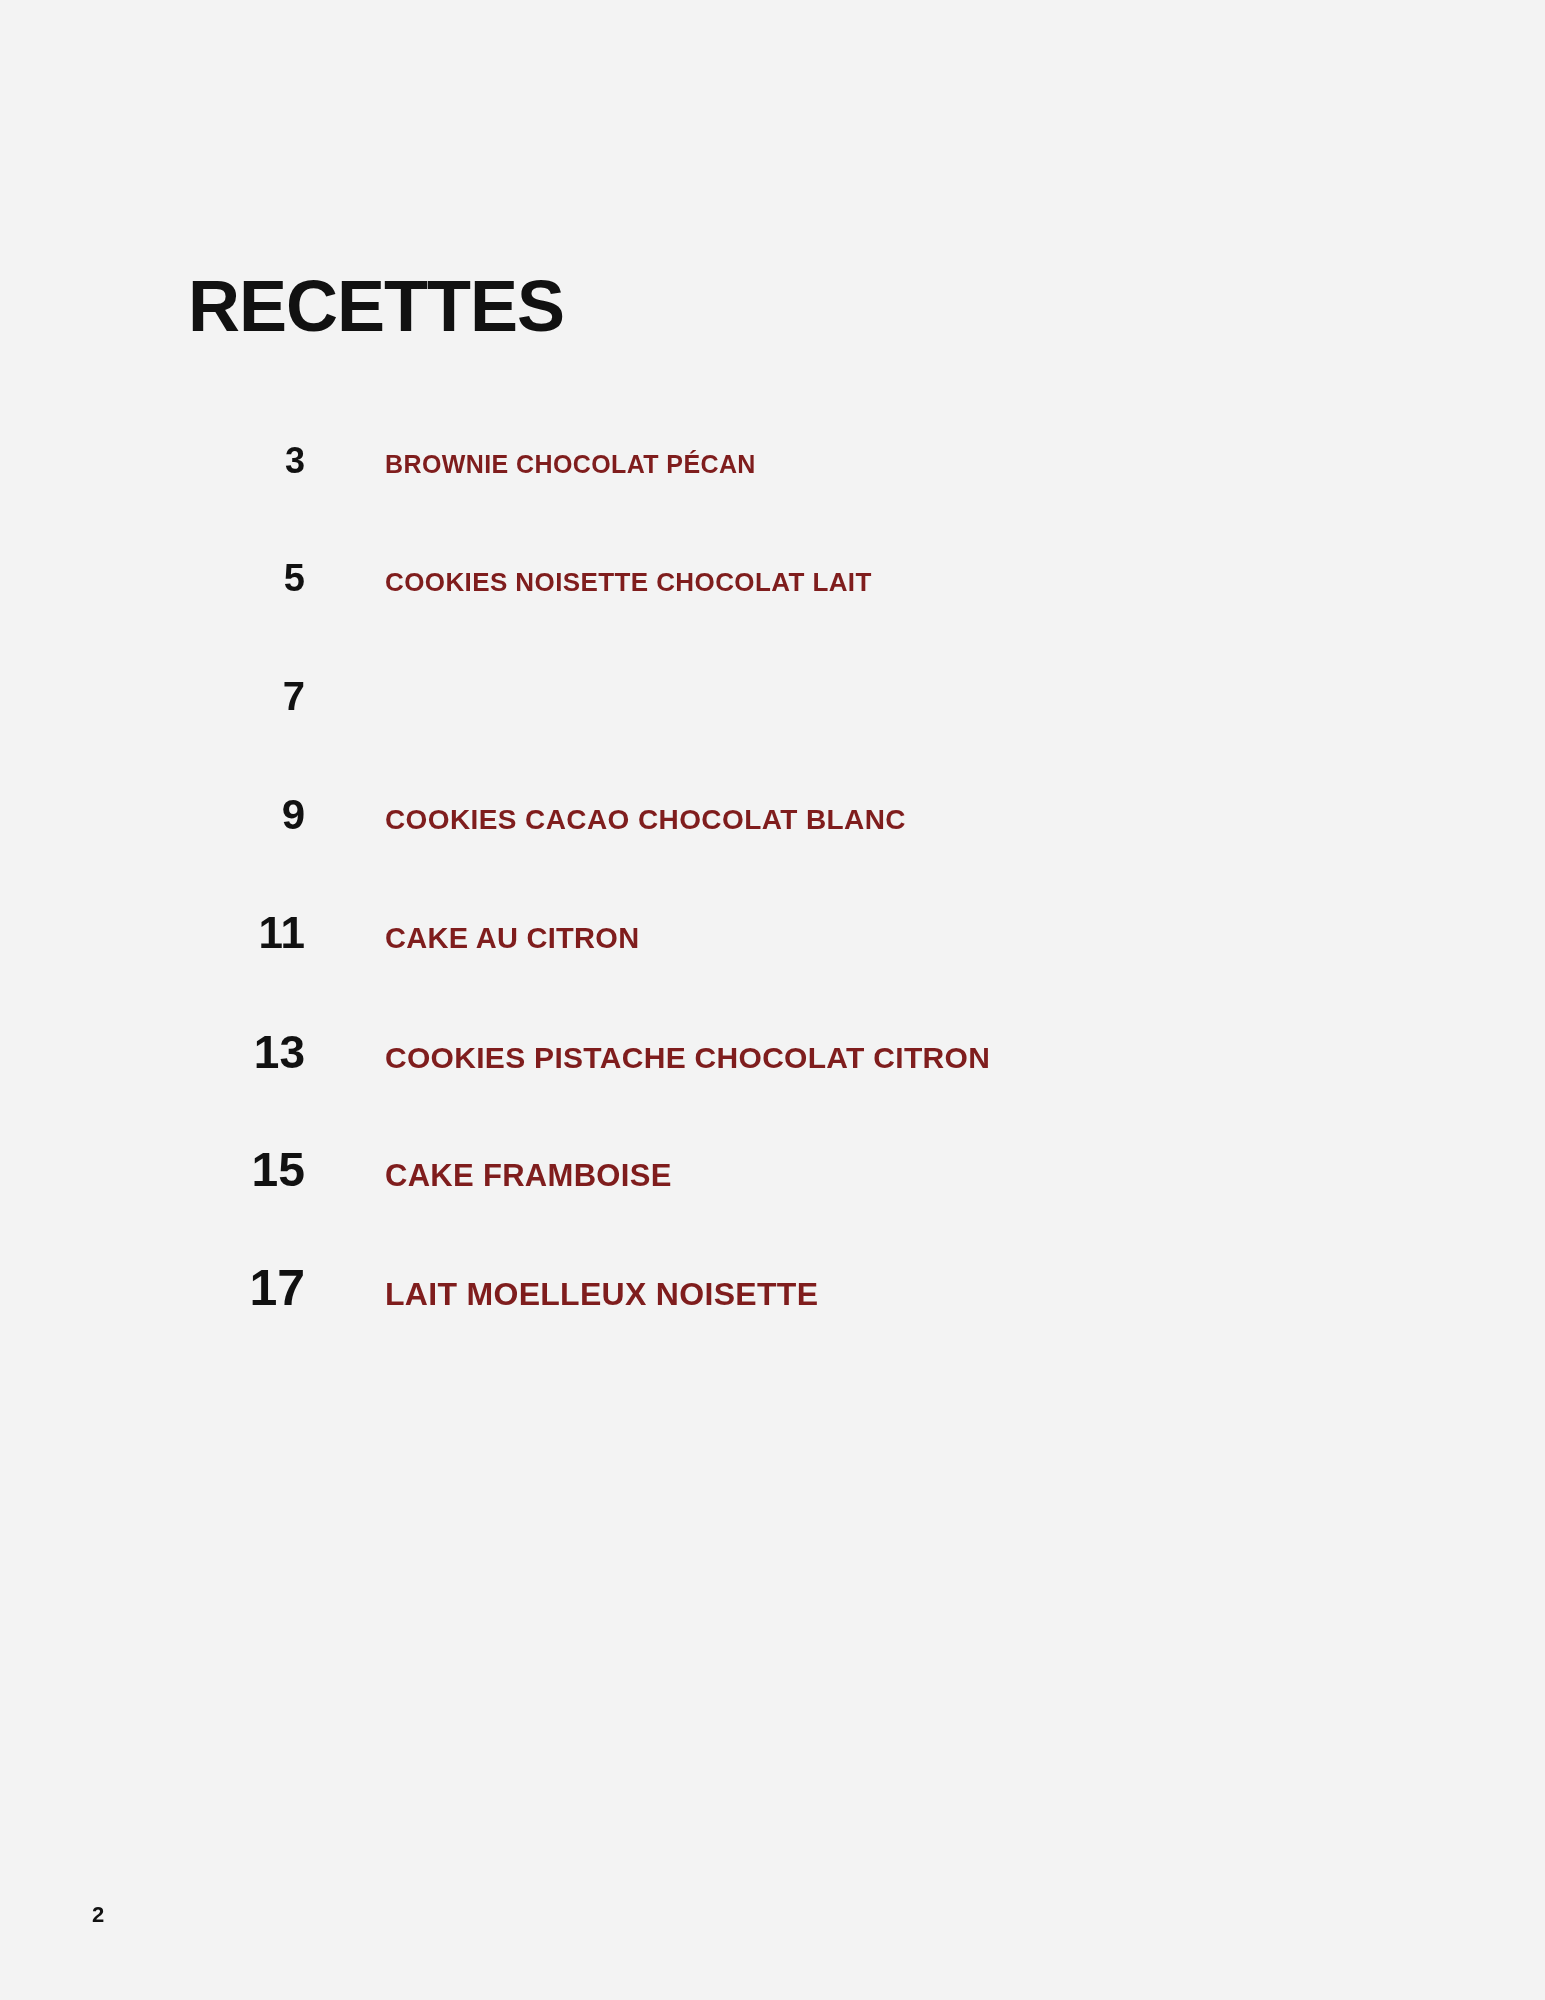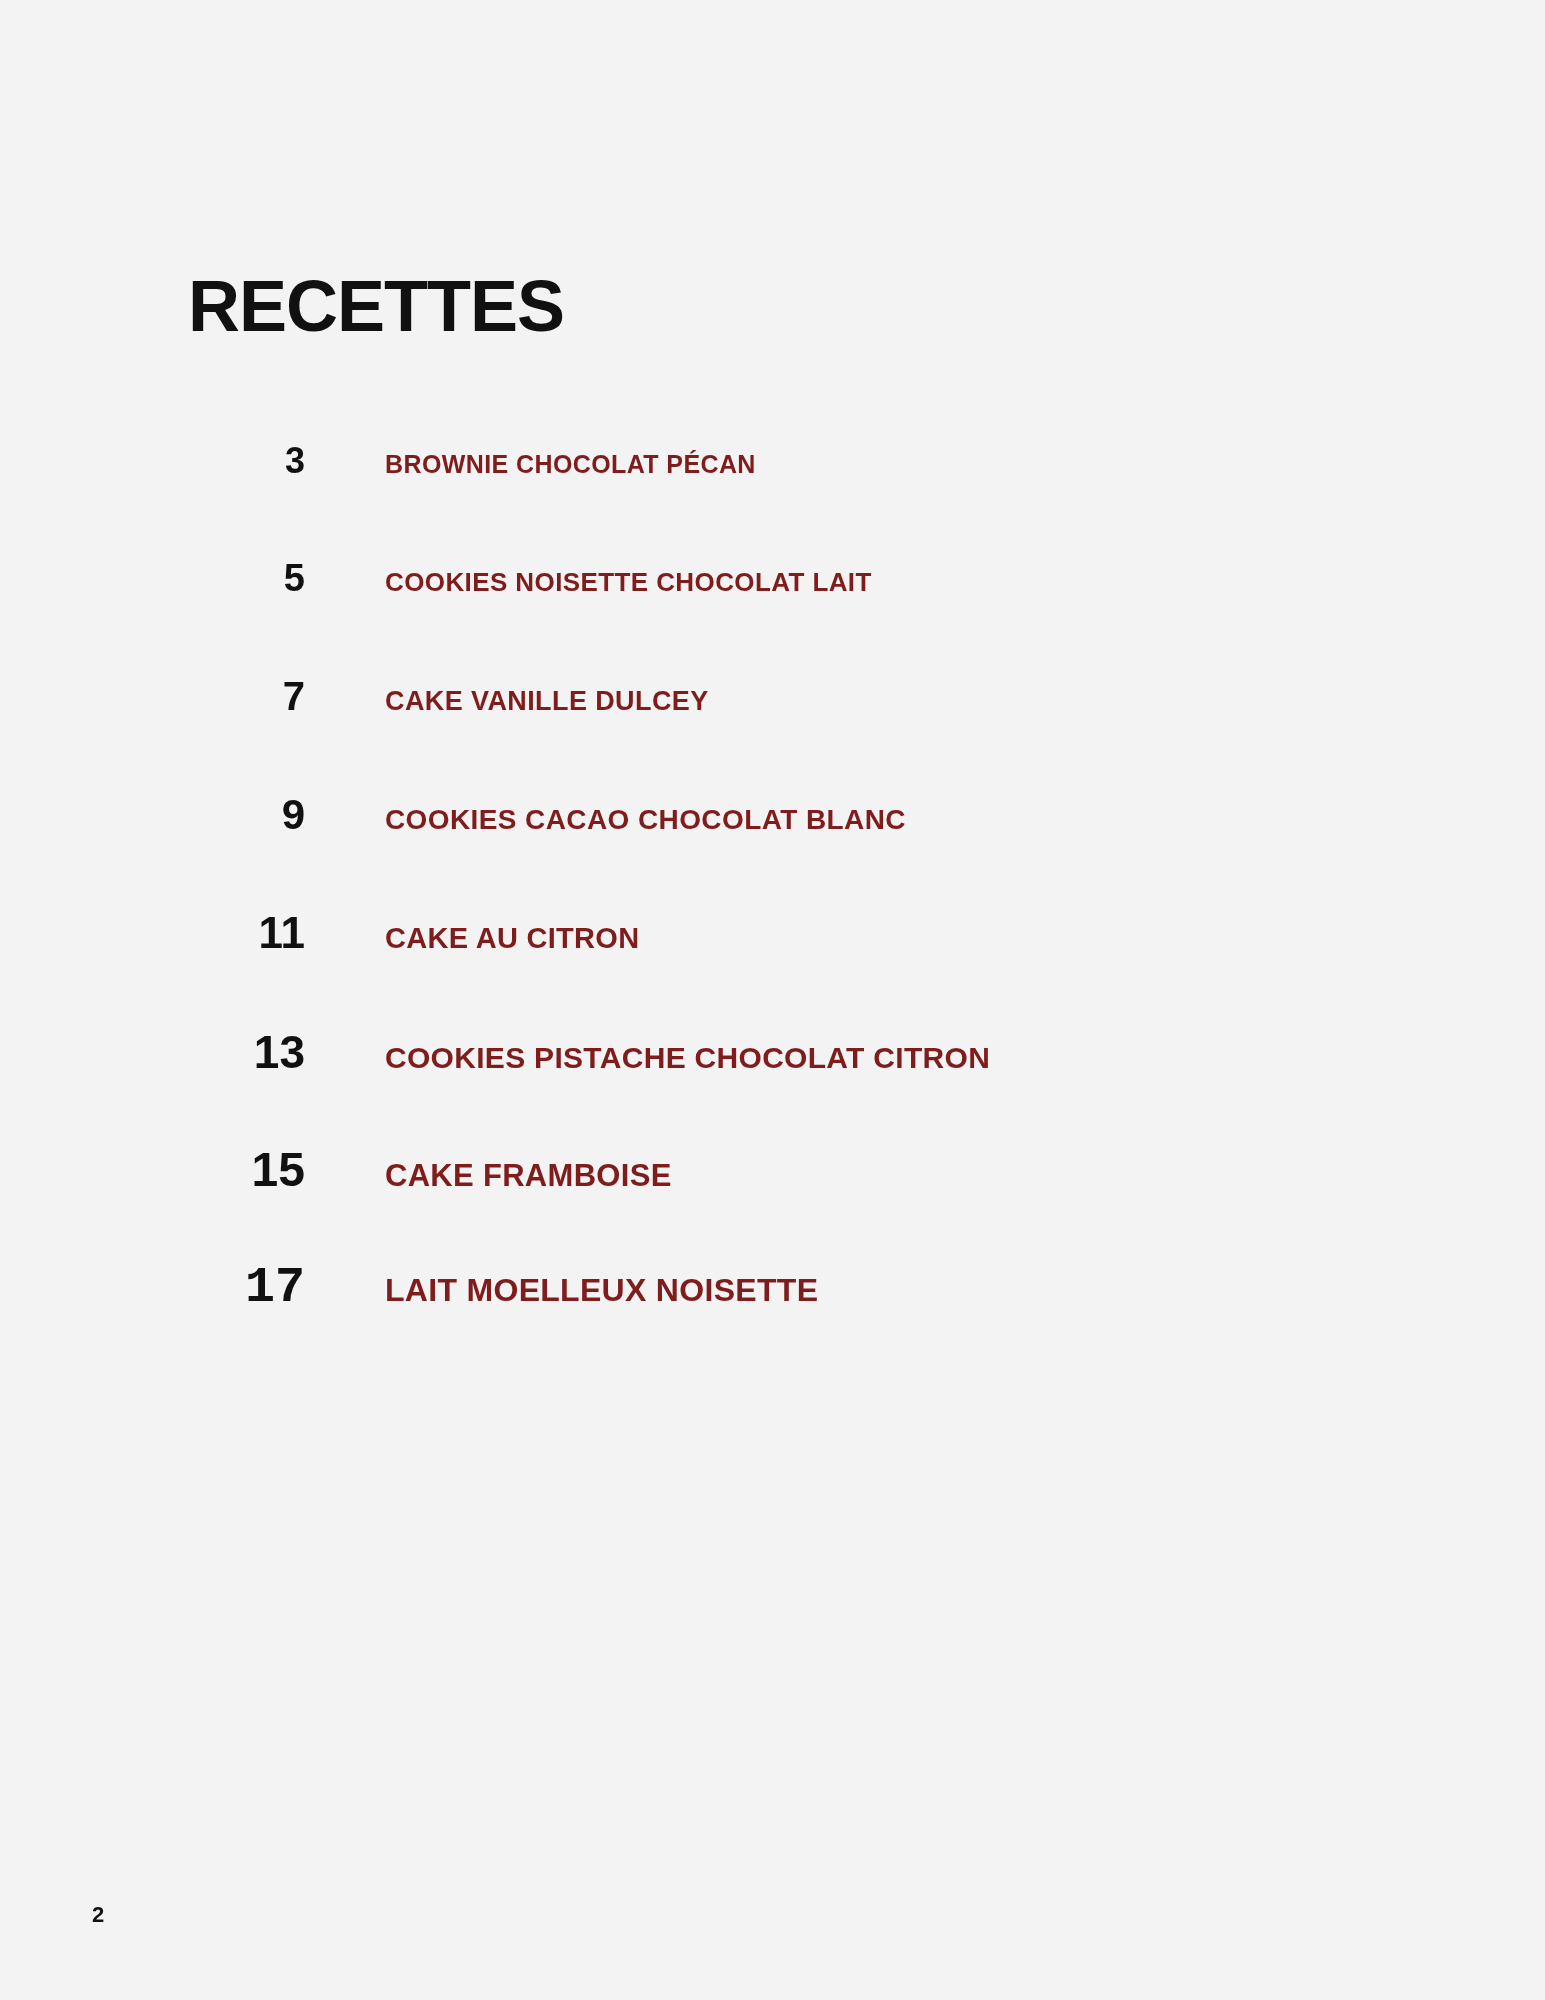--- a/index.html
+++ b/index.html
@@ -62,21 +62,21 @@
   .toc-item.s3 .toc-num { font-size: 40px; }
   .toc-item.s3 .toc-label { font-size: 27px; letter-spacing: 0.4px; }
   .toc-item.s4 .toc-num { font-size: 42px; }
   .toc-item.s4 .toc-label { font-size: 28px; letter-spacing: 0.4px; }
   .toc-item.s5 .toc-num { font-size: 44px; }
   .toc-item.s5 .toc-label { font-size: 29px; letter-spacing: 0.3px; }
   .toc-item.s6 .toc-num { font-size: 46px; }
   .toc-item.s6 .toc-label { font-size: 30px; letter-spacing: 0.3px; }
   .toc-item.s7 .toc-num { font-size: 48px; }
   .toc-item.s7 .toc-label { font-size: 31px; letter-spacing: 0.3px; }
-  .toc-item.s8 .toc-num { font-size: 50px; font-family: Liberation Mono, monospace; }
+  .toc-item.s8 .toc-num { font-size: 50px; }
   .toc-item.s8 .toc-label { font-size: 32px; letter-spacing: 0.3px; }
   .page-number {
     position: absolute;
     left: 92px;
     bottom: 72px;
     font-size: 22px;
     font-weight: bold;
     color: #111111;
   }
 </style>
@@ -94,21 +94,20 @@
       <span class="toc-label">BROWNIE CHOCOLAT PÉCAN</span>
     </div>
 
     <div class="toc-item s2">
       <span class="toc-num">5</span>
       <span class="toc-label">COOKIES NOISETTE CHOCOLAT LAIT</span>
     </div>
 
     <div class="toc-item s3">
       <span class="toc-num">7</span>
-      <span class="toc-label">CAKE VANILLE DULCEY</span>
     </div>
 
     <div class="toc-item s4">
       <span class="toc-num">9</span>
       <span class="toc-label">COOKIES CACAO CHOCOLAT BLANC</span>
     </div>
 
     <div class="toc-item s5">
       <span class="toc-num">11</span>
       <span class="toc-label">CAKE AU CITRON</span>

